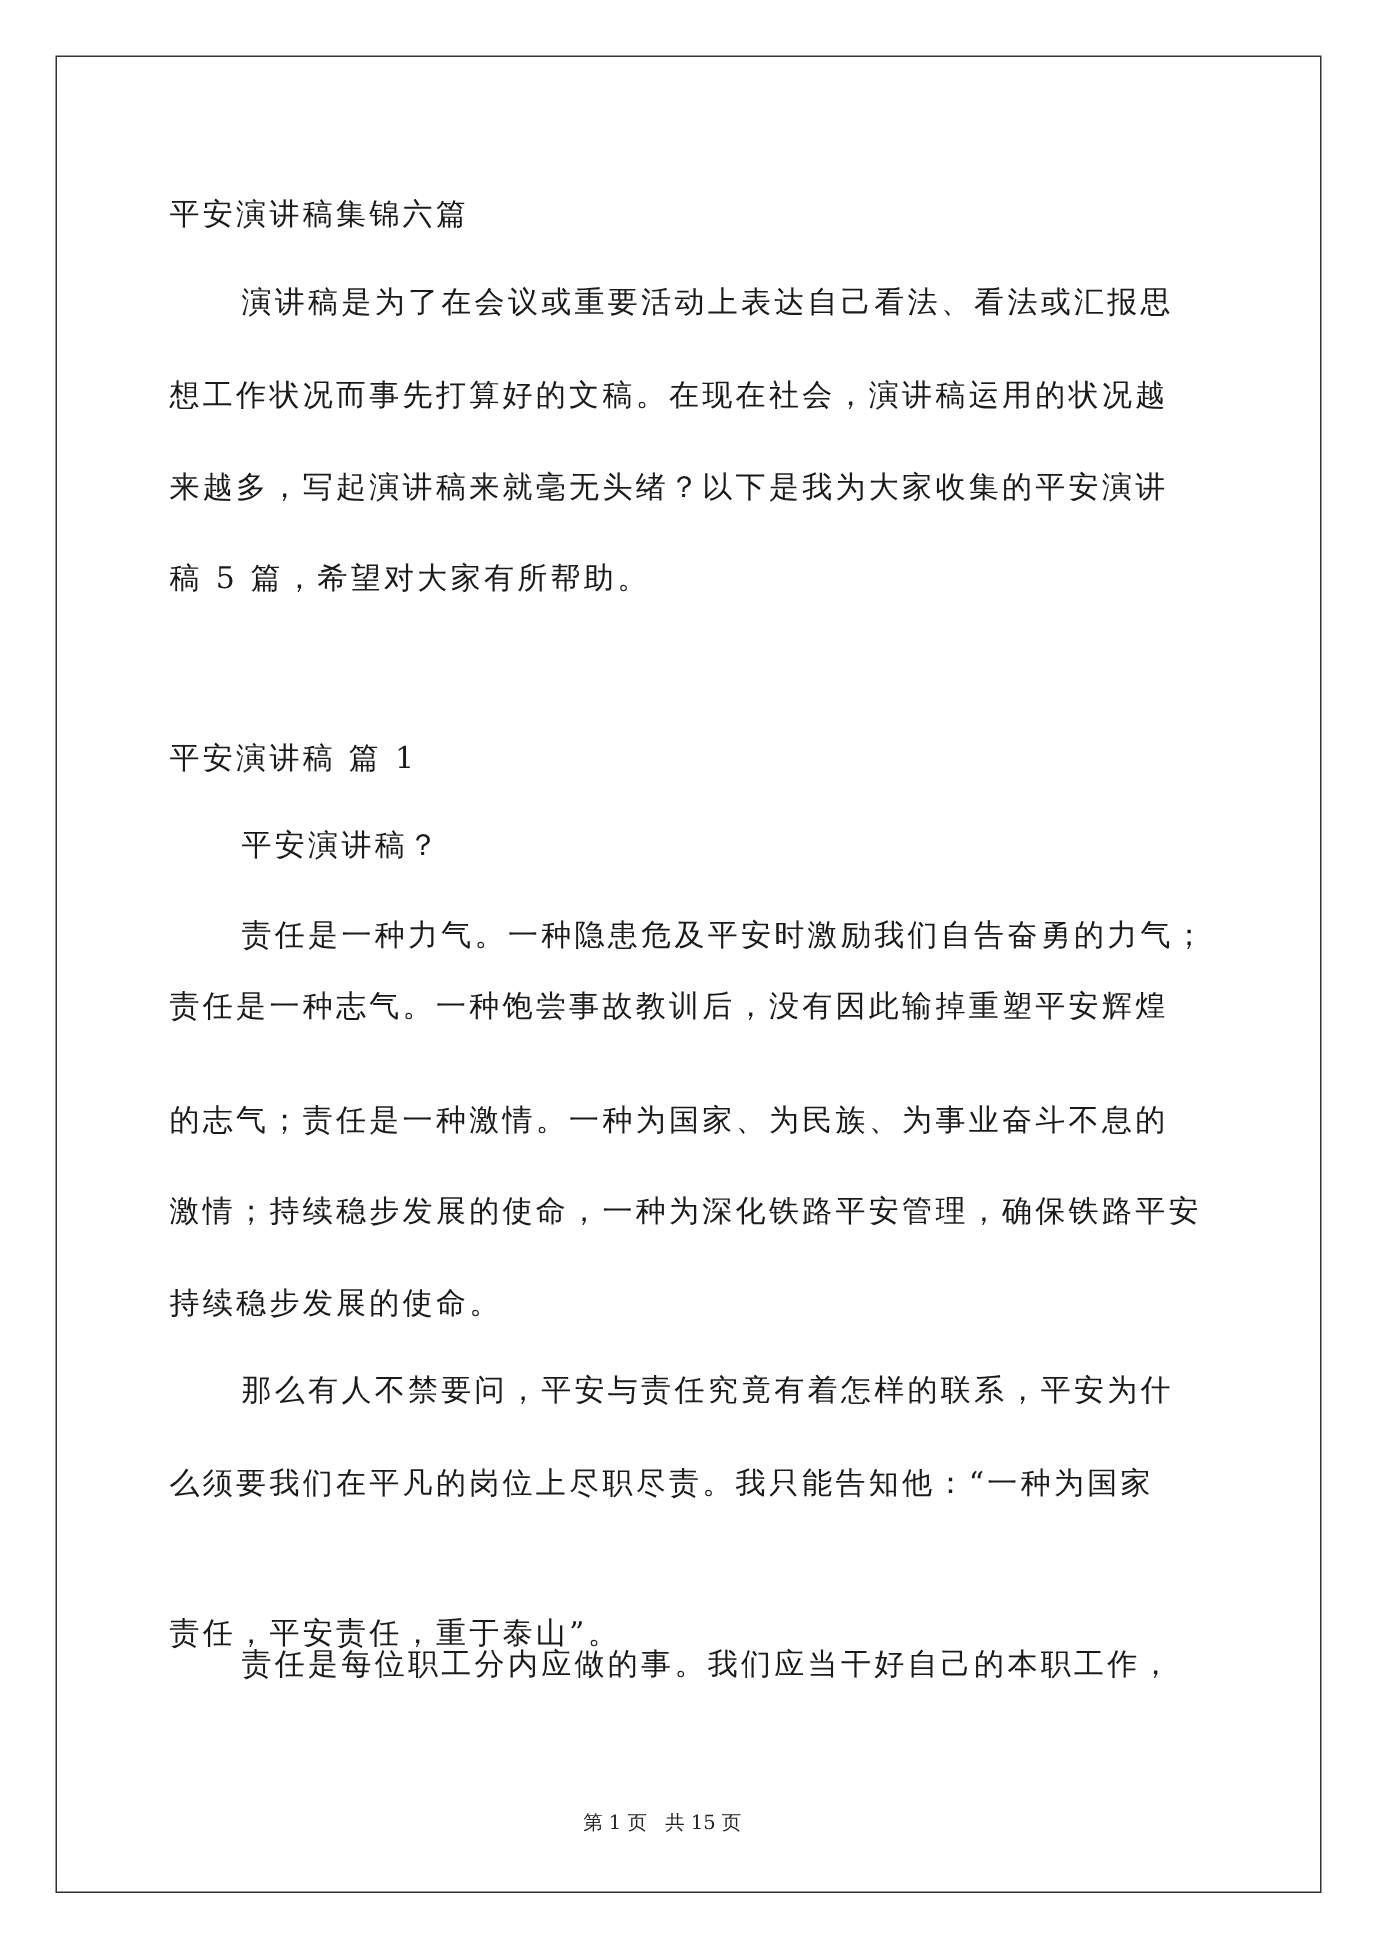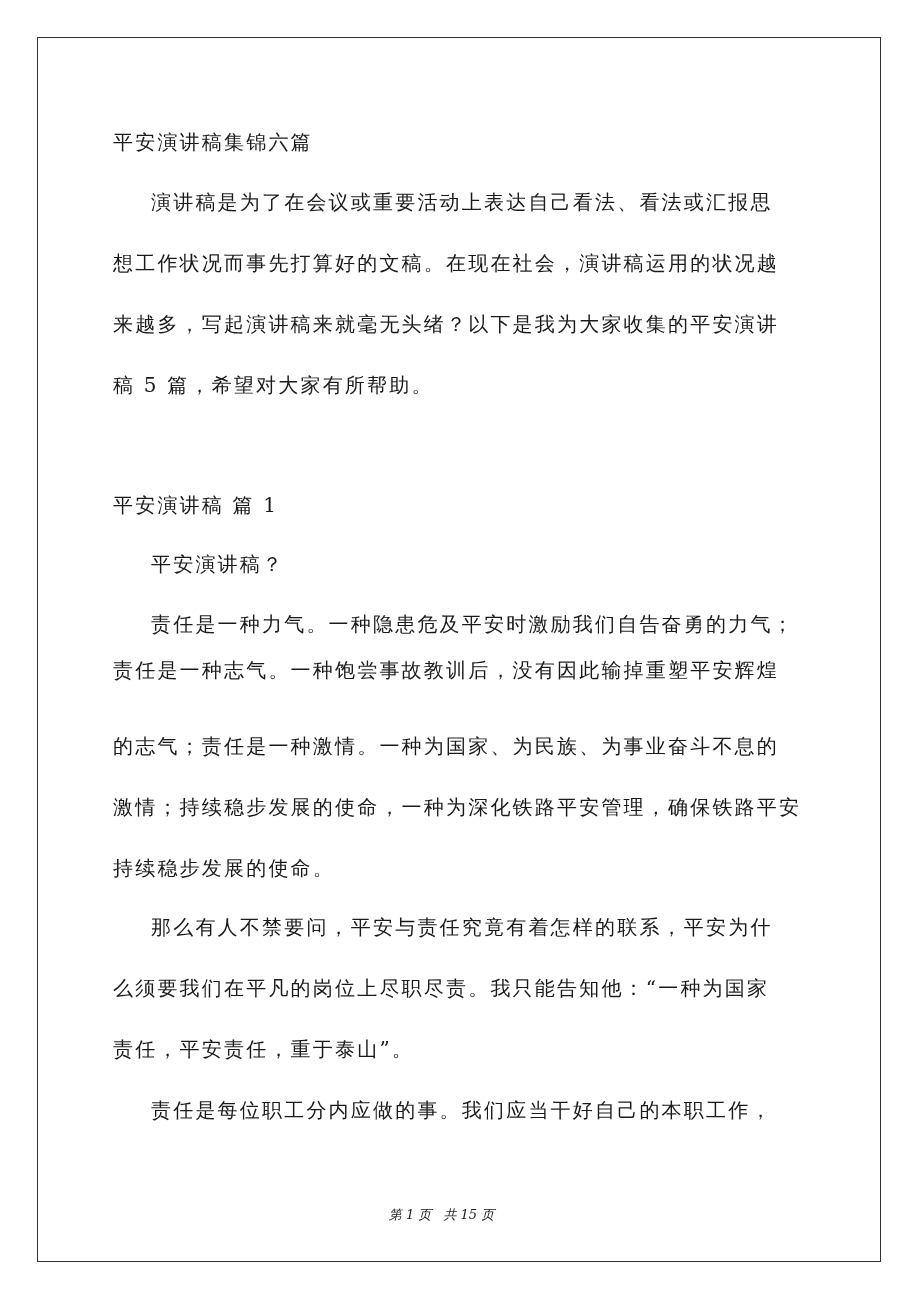--- a/index.html
+++ b/index.html
@@ -2,23 +2,23 @@
 <html><head>
 <meta charset="utf-8">
 <style>
   html, body { margin:0; padding:0; background:#ffffff; }
   body { width:920px; height:1302px; position:relative; overflow:hidden;
          font-family: "DejaVu Serif", "Liberation Serif", serif; color:#1a1a1a; }
   .page-frame { position:absolute; left:37px; top:37px; width:844px; height:1225px;
                 border:1px solid #333; box-sizing:border-box; }
   .content { position:absolute; left:113px; top:118px; width:696px; }
   .line { position:absolute; left:0; font-size:20px; line-height:24px; white-space:nowrap; letter-spacing:2.2px; }
-  .indent { left:38px;font-family:Liberation Serif, serif; }
+  .indent { left:48px;font-family:Liberation Serif, serif; }
   .footer { position:absolute; left:0; width:883px; top:1206px; text-align:center;
-            font-size:13px; color:#222;font-style:italic; }
+            font-size:13px; color:#222; }
   .footer span { margin:0 4px; }
 </style>
 </head>
 <body>
 
 <div class="page-frame"></div>
 
 <div class="content">
   <div class="line" style="top:12px">平安演讲稿集锦六篇</div>
 
@@ -31,21 +31,21 @@
   <div class="line indent" style="top:434px">平安演讲稿？</div>
 
   <div class="line indent" style="top:494px">责任是一种力气。一种隐患危及平安时激励我们自告奋勇的力气；</div>
   <div class="line" style="top:540px">责任是一种志气。一种饱尝事故教训后，没有因此输掉重塑平安辉煌</div>
   <div class="line" style="top:616px">的志气；责任是一种激情。一种为国家、为民族、为事业奋斗不息的</div>
   <div class="line" style="top:677px">激情；持续稳步发展的使命，一种为深化铁路平安管理，确保铁路平安</div>
   <div class="line" style="top:738px">持续稳步发展的使命。</div>
 
   <div class="line indent" style="top:797px">那么有人不禁要问，平安与责任究竟有着怎样的联系，平安为什</div>
   <div class="line" style="top:858px">么须要我们在平凡的岗位上尽职尽责。我只能告知他：“一种为国家</div>
-  <div class="line" style="top:919px">责任，平安责任，重于泰山”。</div>
+  <div class="line" style="top:958px">责任，平安责任，重于泰山”。</div>
 
   <div class="line indent" style="top:980px">责任是每位职工分内应做的事。我们应当干好自己的本职工作，</div>
 </div>
 
 <div class="footer">
   <span>第 1 页</span>
   <span>共 15 页</span>
 </div>
 
 </body></html>

